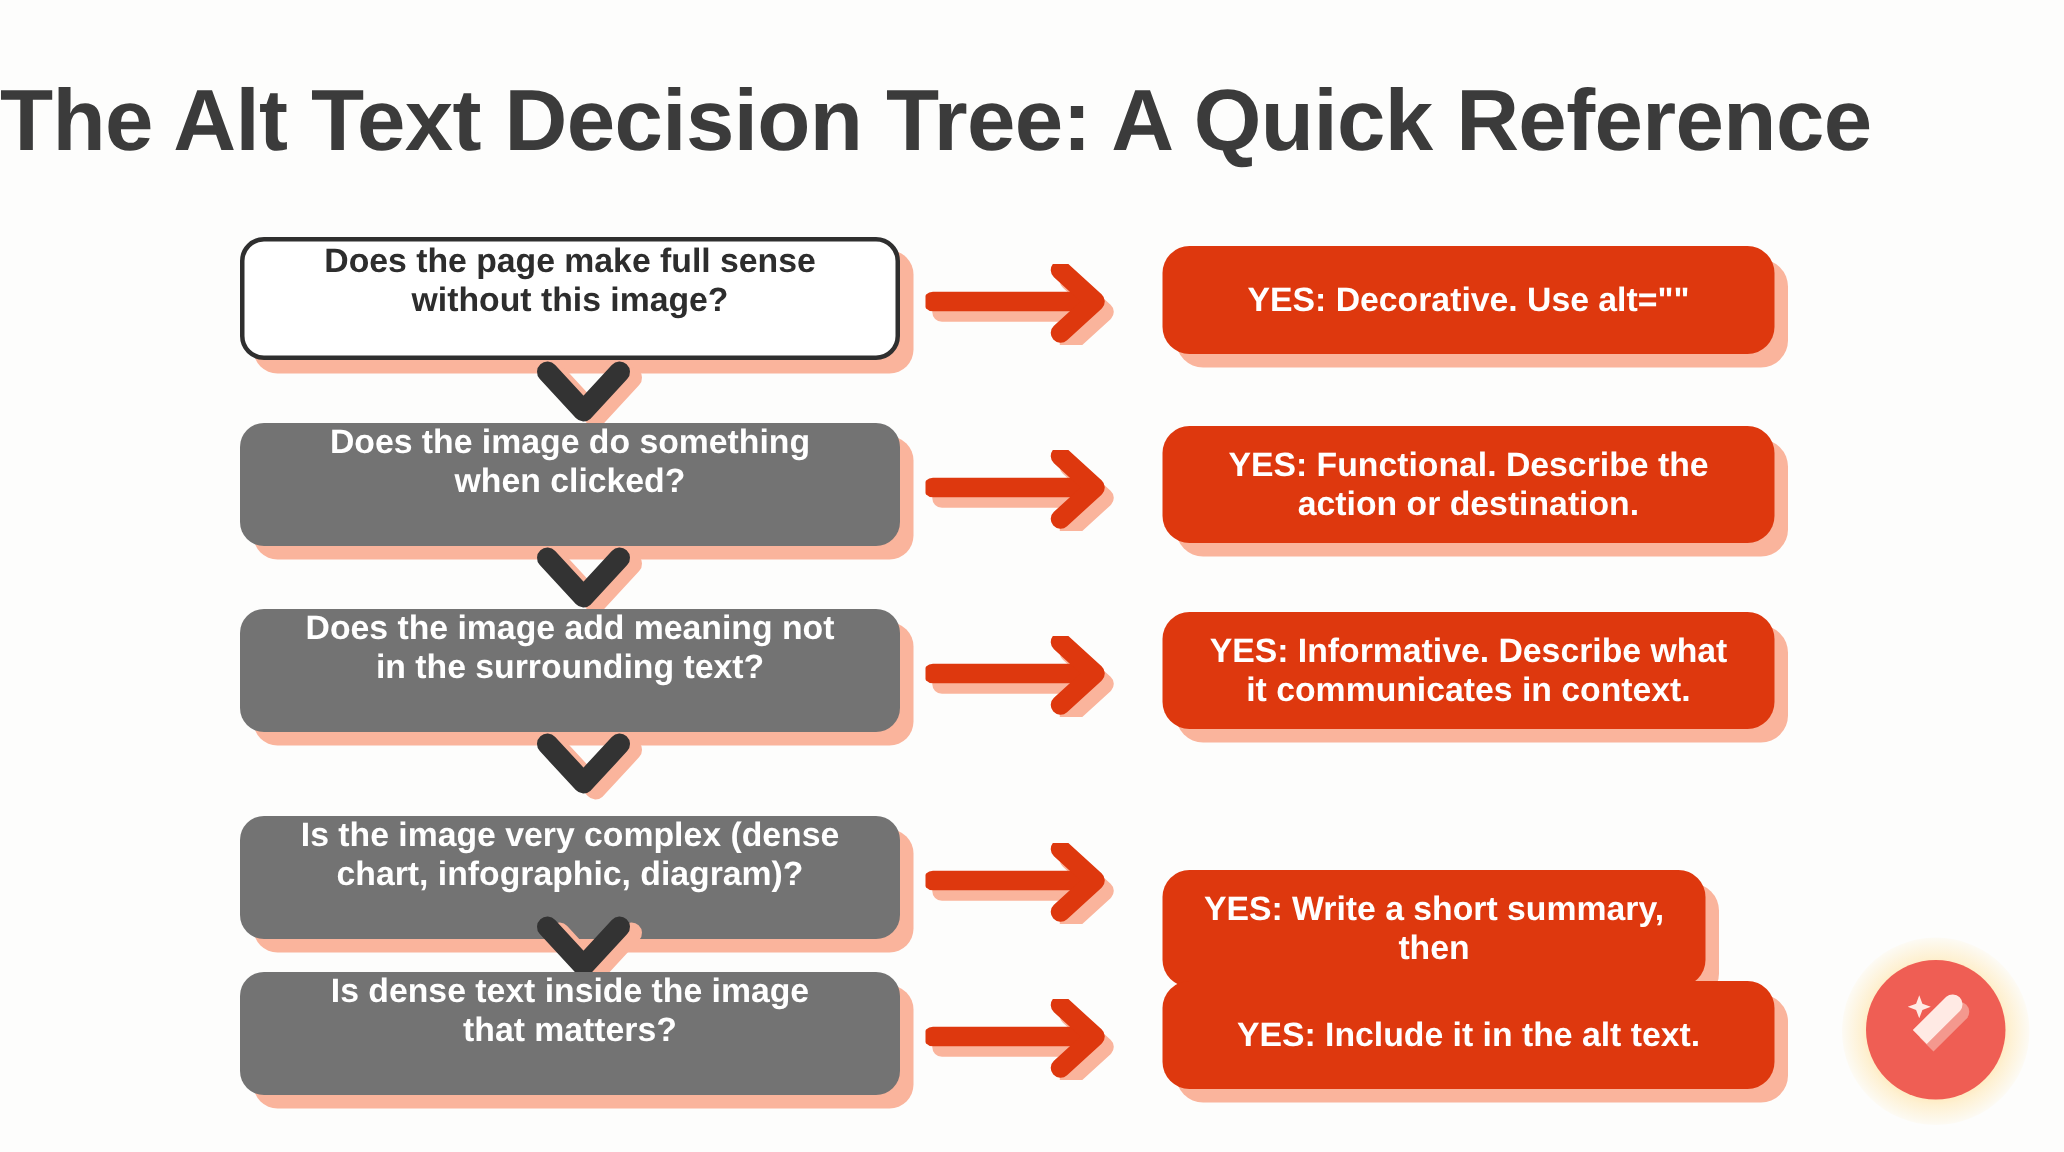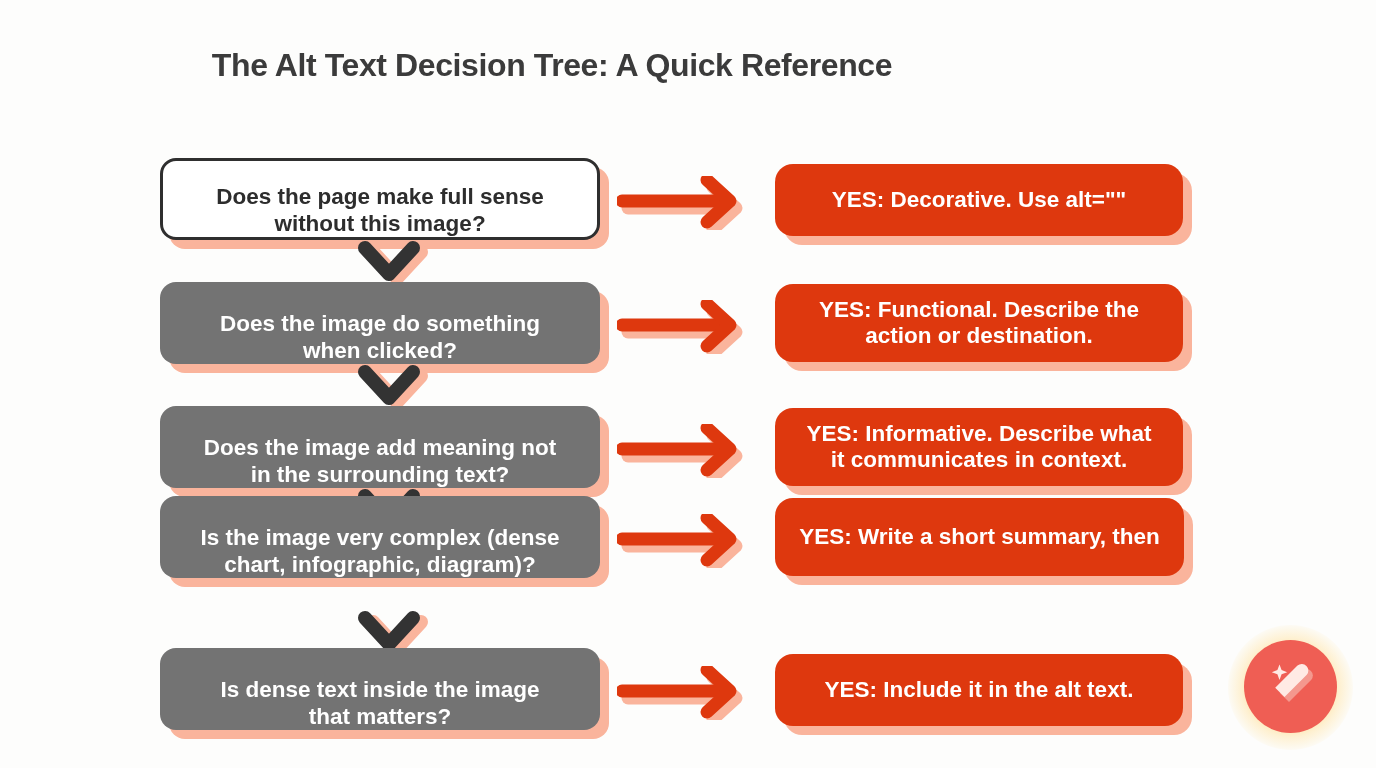--- a/index.html
+++ b/index.html
@@ -22,21 +22,21 @@
     height: 768px;
   }
 
   
   .page-title {
     position: absolute;
     left: 0;
     top: 47px;
     width: 1104px;
     text-align: center;
-    font-size: 32px;
+    font-size: 58px;
     font-weight: bold;
     letter-spacing: -0.4px;
     color: #3b3b3b;
     white-space: nowrap;
   }
 
   
   .row {
     position: absolute;
     left: 0;
@@ -64,21 +64,21 @@
   }
 
   .qbox {
     position: absolute;
     left: 0;
     top: 0;
     width: 440px;
     height: 82px;
     border-radius: 16px;
     display: flex;
-    align-items: flex-end;
+    align-items: flex-start;
     justify-content: center;
     text-align: center;
     line-height: 1.17;
     font-size: 22.5px;
     font-weight: bold;
     padding: 0 16px;
   }
 
   .qbox.light {
     background: #ffffff;
@@ -94,21 +94,22 @@
   
   .abox-wrap {
     position: absolute;
     left: 775px;
     top: 0;
     width: 408px;
     height: 72px;
   }
 
   .abox-wrap.wide {
-    width: 409px;
+    width: 362px;
+    margin-top: 34px;
   }
 
   .abox-shadow {
     position: absolute;
     left: 9px;
     top: 9px;
     width: 100%;
     height: 72px;
     background: #fab49c;
     border-radius: 18px;
@@ -328,21 +329,21 @@
     <svg width="110" height="60" viewBox="0 0 110 60">
       <g stroke="#fab49c" stroke-width="14" stroke-linecap="round" stroke-linejoin="round" fill="none">
         <polyline points="33,14 57,40 81,14"></polyline>
       </g>
       <g stroke="#333333" stroke-width="14" stroke-linecap="round" stroke-linejoin="round" fill="none">
         <polyline points="25,10 49,36 73,10"></polyline>
       </g>
     </svg>
   </div>
 
-  <div class="row" style="top:496px;">
+  <div class="row" style="top:544px;">
     <div class="qbox-wrap">
       <div class="qbox-shadow"></div>
       <div class="qbox dark">
         <span>
           <span>Is the image very complex (dense</span><br>
           <span>chart, infographic, diagram)?</span>
         </span>
       </div>
     </div>
 

